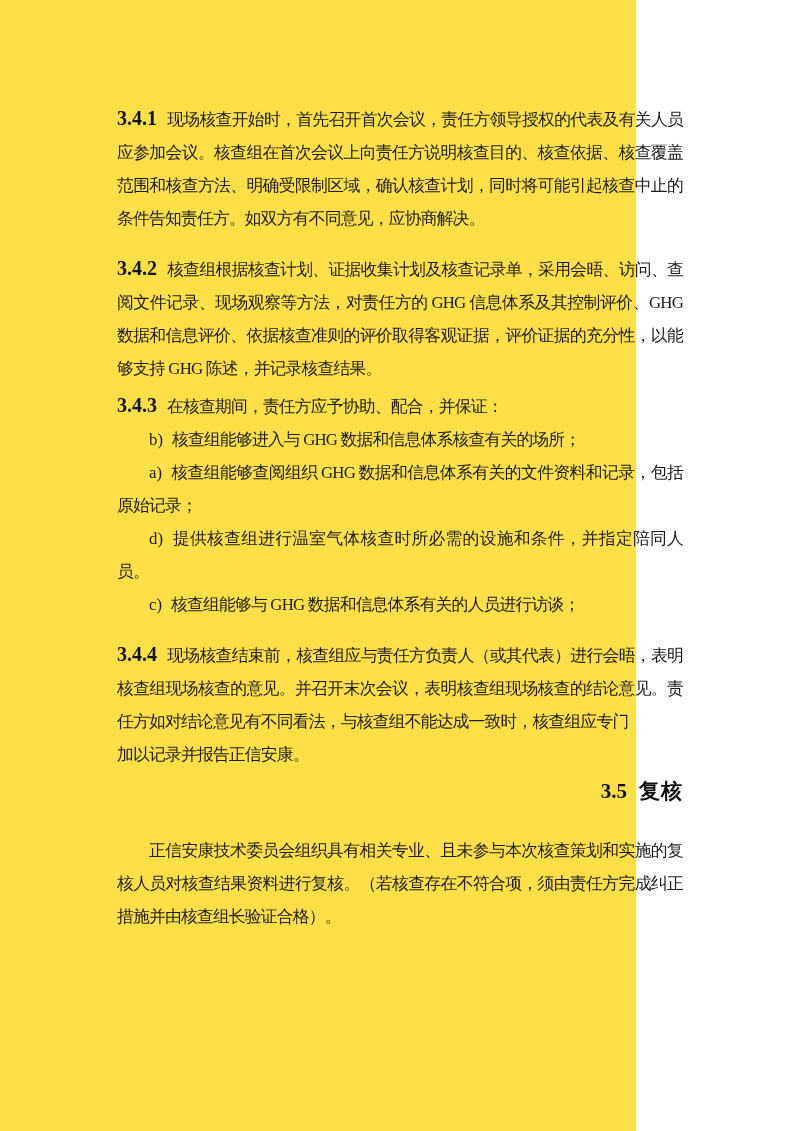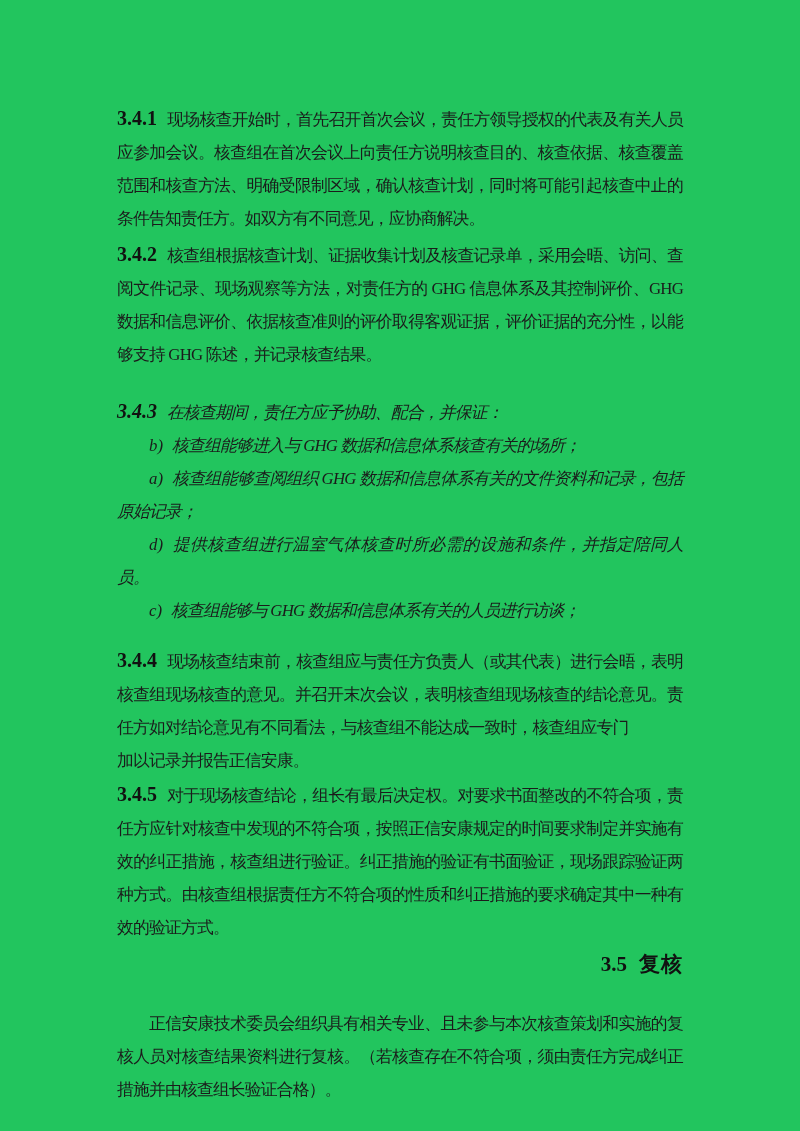--- a/index.html
+++ b/index.html
@@ -4,22 +4,22 @@
 <style>
   html, body { margin: 0; padding: 0; }
   body {
     width: 800px; height: 1131px;
     background: #ffffff;
     overflow: hidden;
     font-family: "Liberation Serif", "DejaVu Serif", serif;
   }
   .page {
     position: relative;
-    width: 800px; height: 1131px;
-    background: #22c55e;
+    width: 636px; height: 1131px;
+    background: #fde047;
   }
   .content {
     position: absolute;
     left: 117px; top: 102px;
     width: 566px;
     color: #1b1b1b;
   }
   .para {
     margin: 0;
     font-size: 16.8px;
@@ -29,22 +29,22 @@
   }
   .ptext { white-space: pre-wrap; }
   .secnum {
     font-family: "Liberation Serif", "DejaVu Serif", serif;
     font-weight: bold;
     font-size: 20px;
     letter-spacing: 0;
     color: #111111;
     margin-right: 10px;
   }
-  .mt3 { margin-top: 3px; }
-  .mt8 { margin-top: 24px; font-style: italic; }
+  .mt3 { margin-top: 17px; }
+  .mt8 { margin-top: 4px; }
   .mt2 { margin-top: 17px; }
   .mt1 { margin-top: 1px; }
   .sub-item {
     margin: 0;
     font-size: 16.8px;
     letter-spacing: -0.8px;
     line-height: 33px;
     text-align: justify;
     text-indent: 32px;
   }
@@ -84,20 +84,19 @@
       <p class="para"><span class="secnum">3.4.3</span><span class="ptext">在核查期间，责任方应予协助、配合，并保证：</span></p>
       <p class="sub-item"><span class="item-label">b)</span><span class="ptext">核查组能够进入与 GHG 数据和信息体系核查有关的场所；</span></p>
       <p class="sub-item"><span class="item-label">a)</span><span class="ptext">核查组能够查阅组织 GHG 数据和信息体系有关的文件资料和记录，包括原始记录；</span></p>
       <p class="sub-item"><span class="item-label">d)</span><span class="ptext">提供核查组进行温室气体核查时所必需的设施和条件，并指定陪同人员。</span></p>
       <p class="sub-item"><span class="item-label">c)</span><span class="ptext">核查组能够与 GHG 数据和信息体系有关的人员进行访谈；</span></p>
     </div>
 
     <p class="para mt2"><span class="secnum">3.4.4</span><span class="ptext">现场核查结束前，核查组应与责任方负责人（或其代表）进行会晤，表明 核查组现场核查的意见。并召开末次会议，表明核查组现场核查的结论意见。责任方如对结论意见有不同看法，与核查组不能达成一致时，核查组应专门
 加以记录并报告正信安康。</span></p>
 
-    <p class="para mt1"><span class="secnum">3.4.5</span><span class="ptext">对于现场核查结论，组长有最后决定权。对要求书面整改的不符合项，责任方应针对核查中发现的不符合项，按照正信安康规定的时间要求制定并实施有效的纠正措施，核查组进行验证。纠正措施的验证有书面验证，现场跟踪验证两种方式。由核查组根据责任方不符合项的性质和纠正措施的要求确定其中一种有效的验证方式。</span></p>
 
     <h2 class="subheading"><span class="h-num">3.5</span><span class="h-title">复核</span></h2>
 
     <p class="para indent-first"><span class="ptext">正信安康技术委员会组织具有相关专业、且未参与本次核查策划和实施的复核人员对核查结果资料进行复核。（若核查存在不符合项，须由责任方完成纠正措施并由核查组长验证合格）。</span></p>
 
   </div>
 </div>
 
 </body></html>

